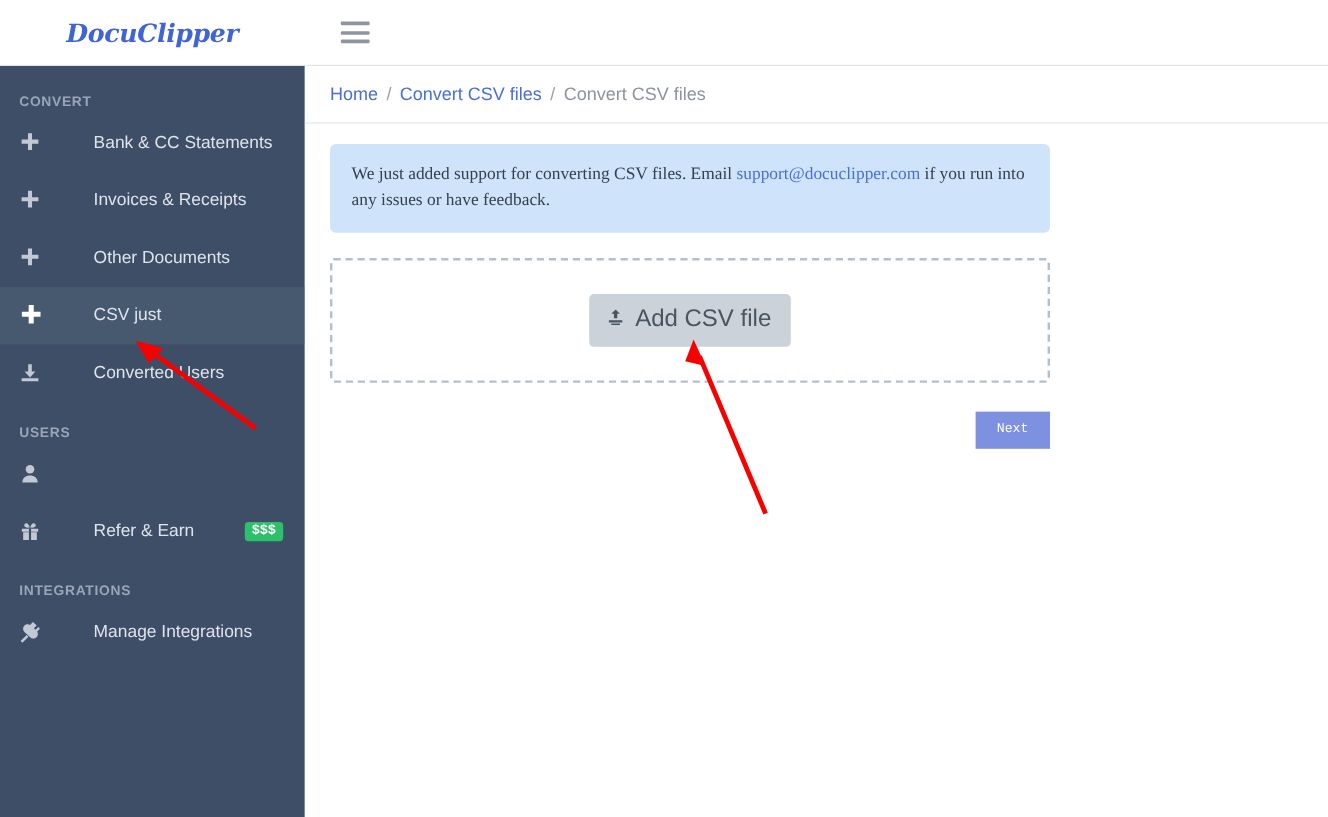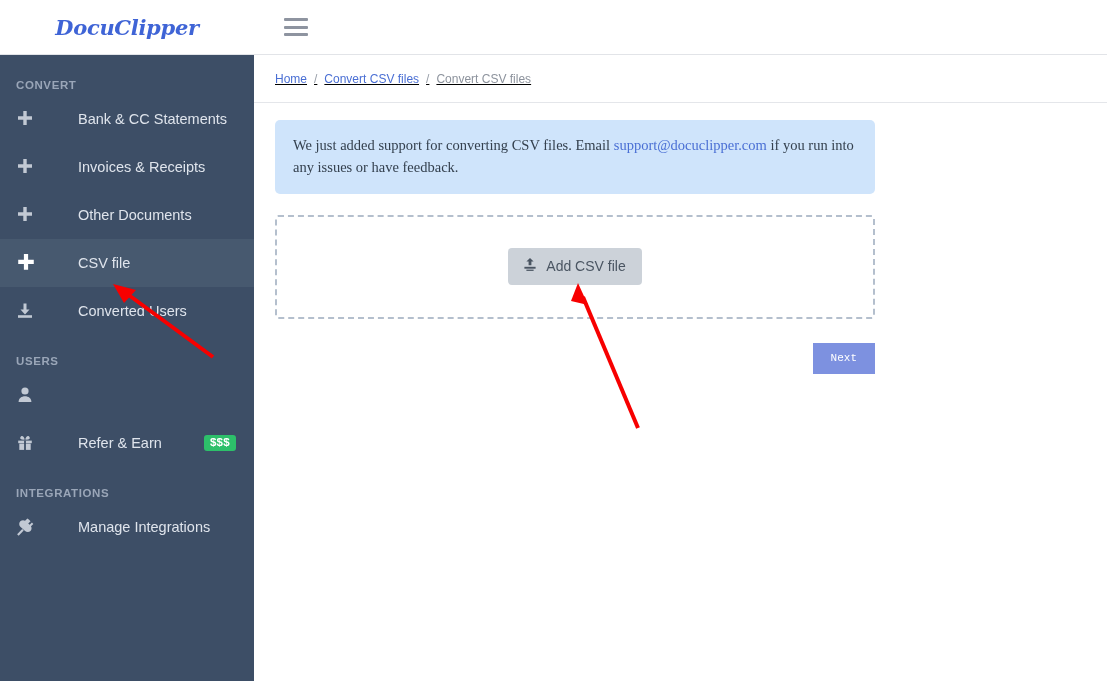--- a/index.html
+++ b/index.html
@@ -124,22 +124,21 @@
     width: 853px; height: 626px;
     background: #ffffff;
   }
 
   .breadcrumb {
     height: 48px;
     border-bottom: 1px solid #e4e6ea;
     display: flex;
     align-items: center;
     padding-left: 21px;
-    font-size: 12px;
-    text-decoration: underline;
+    font-size: 15px;
   }
   .bc-link { color: #4a6fd4; cursor: pointer; }
   .bc-sep { color: #9aa0aa; margin: 0 7px; }
   .bc-current { color: #8d939d; }
 
   .content { padding: 17px 21px 0 21px; }
 
   .notice {
     background: #cfe4fb;
     border-radius: 5px;
@@ -165,21 +164,21 @@
 
   .btn-add {
     display: inline-flex;
     align-items: center;
     gap: 8px;
     background: #ccd2d9;
     color: #4a5562;
     border: none;
     border-radius: 4px;
     padding: 10px 16px 11px 14px;
-    font-size: 14px;
+    font-size: 20px;
     font-family: "Liberation Sans", sans-serif;
     cursor: pointer;
   }
   .btn-add svg { display: block; }
 
   .next-row {
     width: 600px;
     margin-top: 24px;
     display: flex;
     justify-content: flex-end;
@@ -247,21 +246,21 @@
       </span>
       <span class="side-label">Other Documents</span>
     </div>
 
     <div class="side-item active">
       <span class="side-ico">
         <svg width="20" height="20" viewBox="0 0 18 18">
             <path d="M7.1 1h3.8v5.1H16v3.8h-5.1V15H7.1V9.9H2V6.1h5.1z" fill="#ffffff"></path>
           </svg>
       </span>
-      <span class="side-label">CSV file</span>
+      <span class="side-label">CSV just</span>
     </div>
 
 
     <div class="side-item">
       <span class="side-ico">
         <svg width="18" height="18" viewBox="0 0 18 18">
           <path d="M7.5 1.5h3v6h3L9 12.5 4.5 7.5h3z" fill="#c2c9d4"></path>
           <path d="M2 13.2h14v2.6H2z" fill="#c2c9d4"></path>
         </svg>
       </span>

